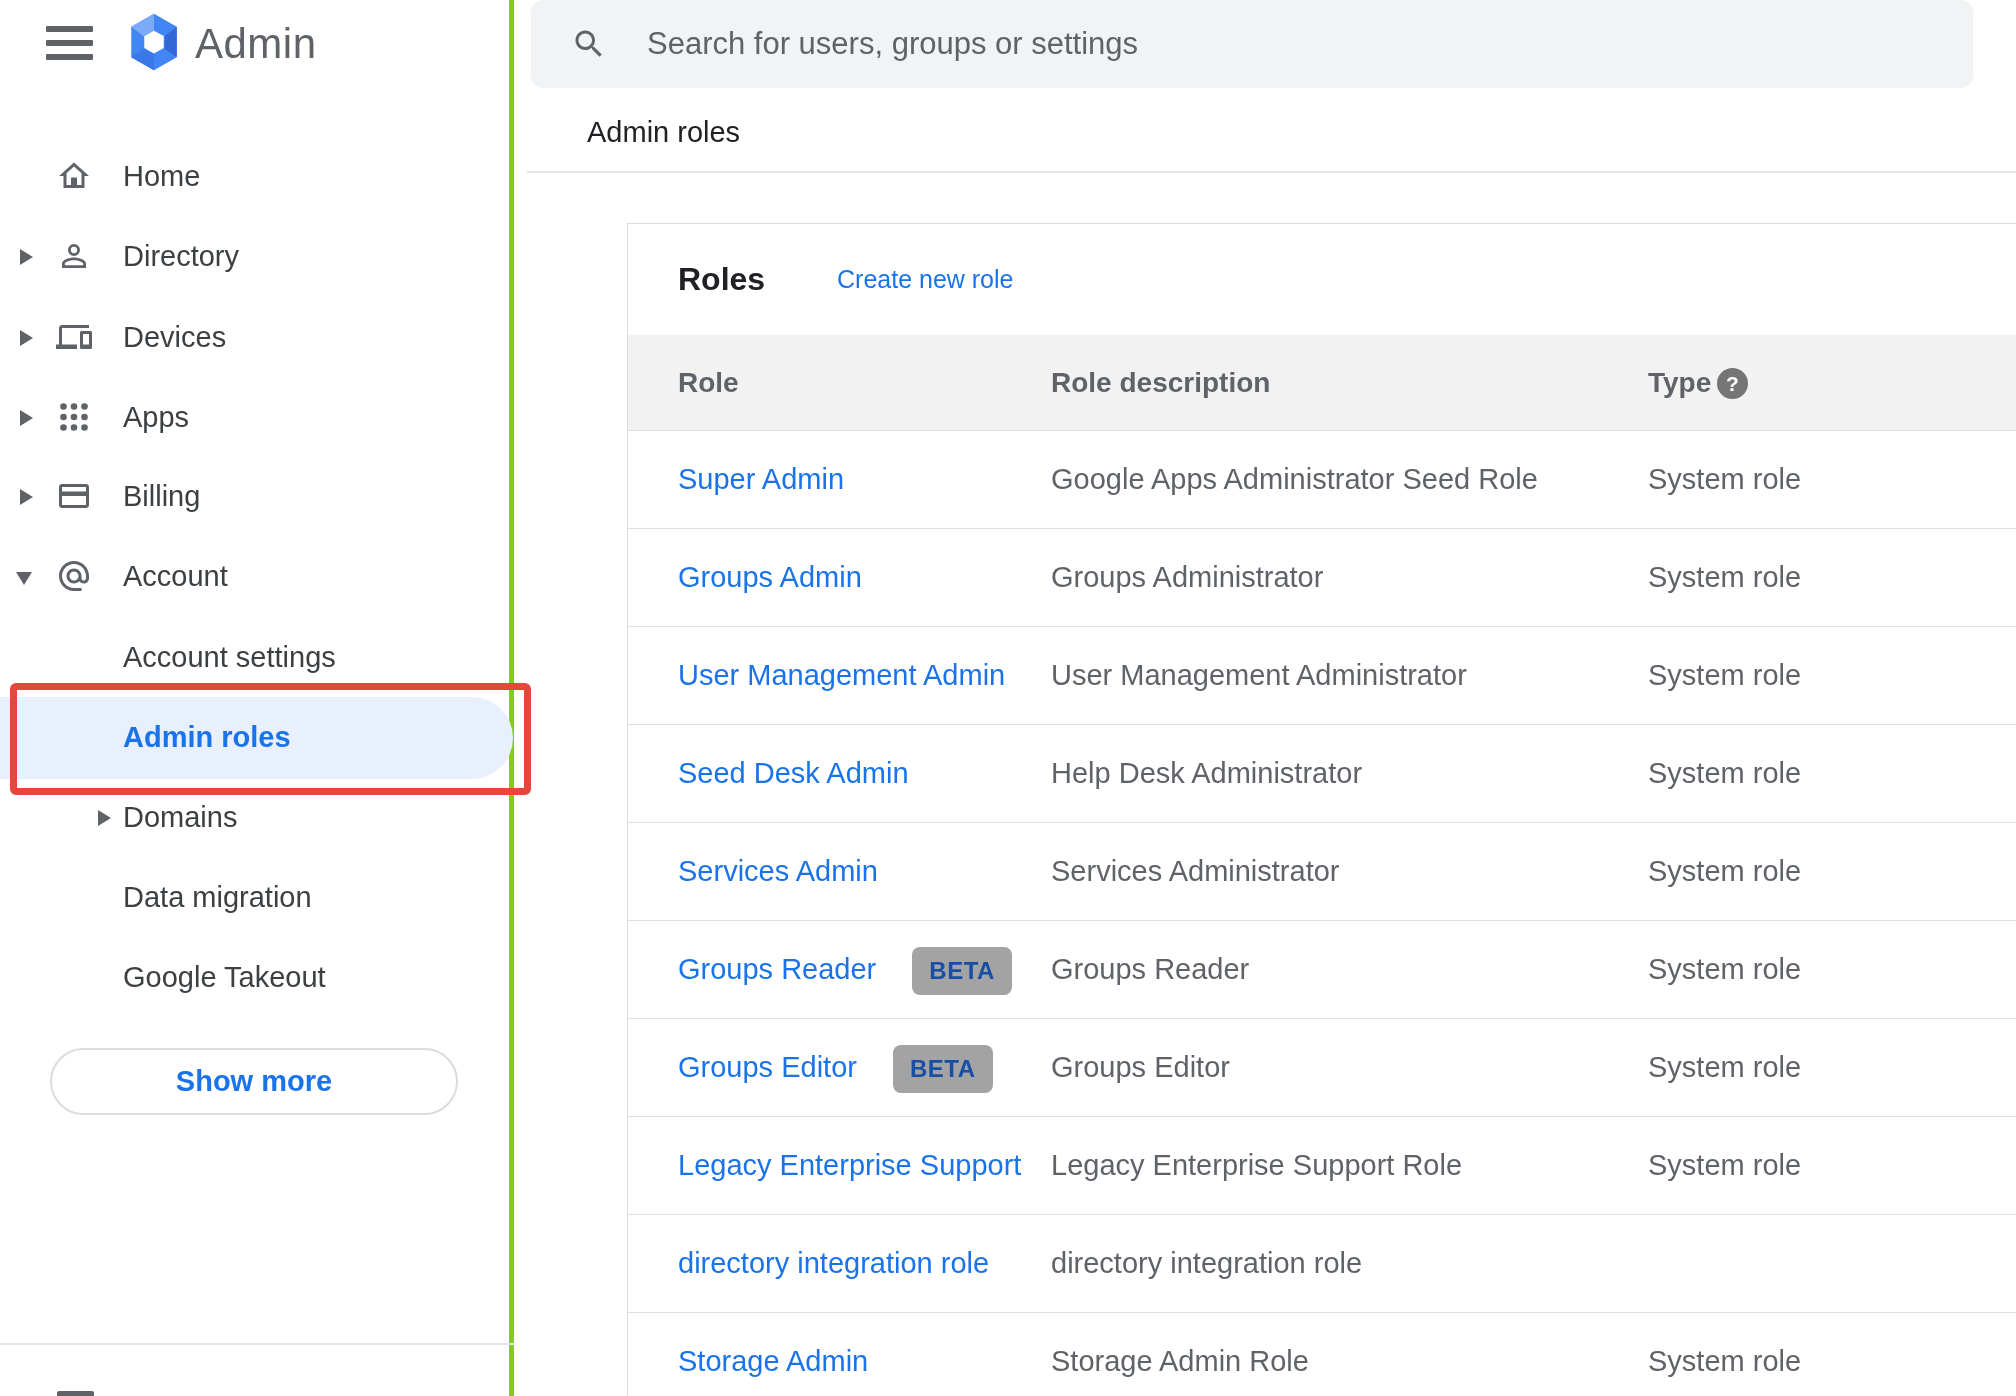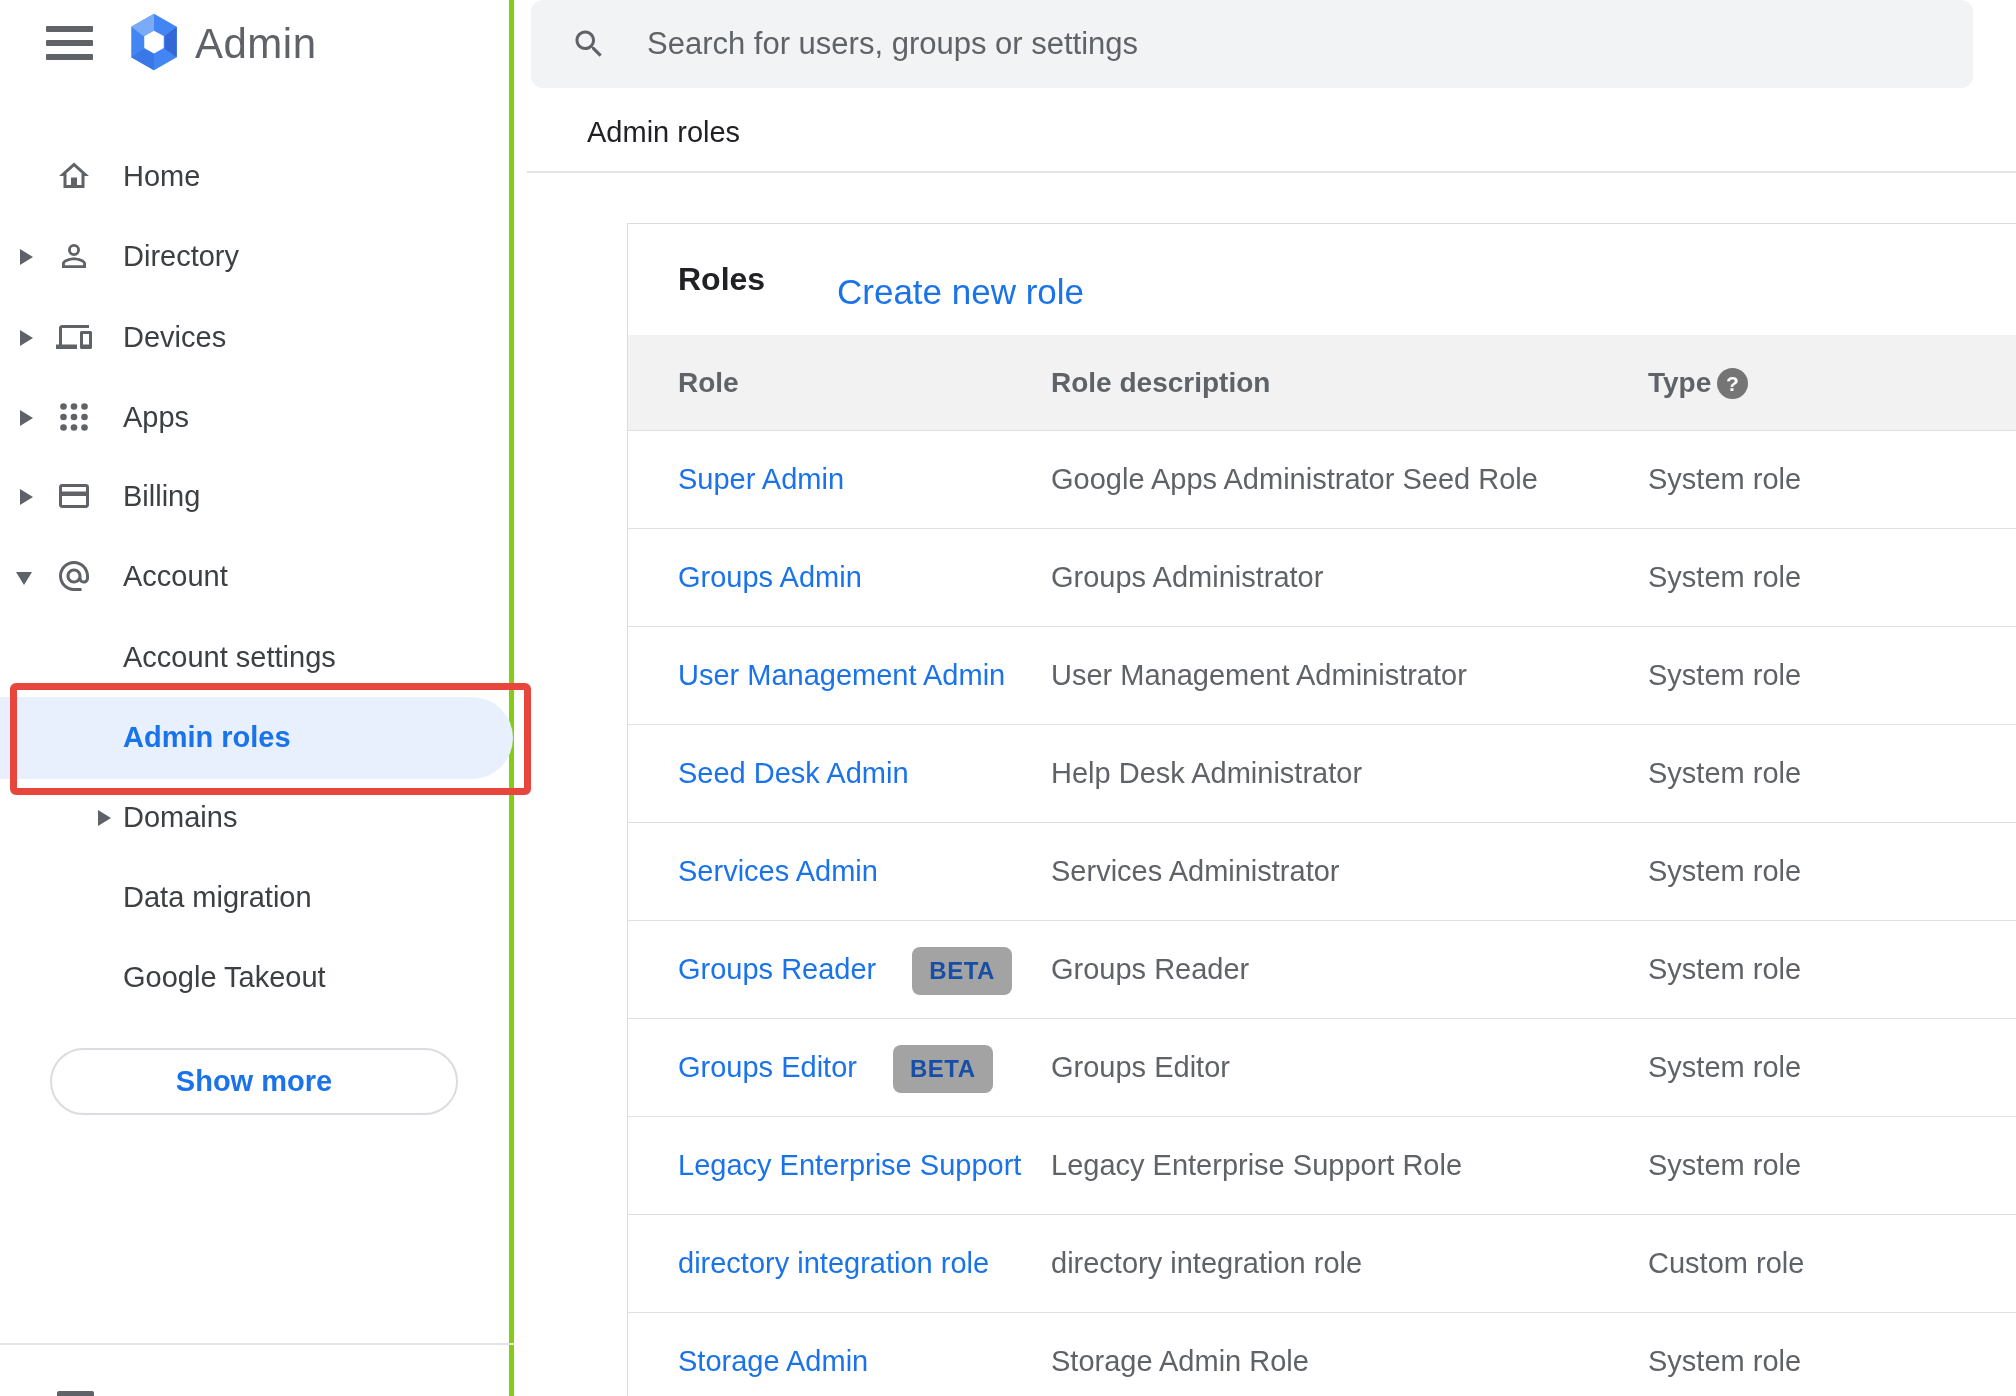--- a/index.html
+++ b/index.html
@@ -42,22 +42,22 @@
                font-size:29px; color:#1a73e8; font-weight:bold; cursor:pointer; }
   #sidebar-bottom-divider { left:0; top:1343px; width:514px; height:2px; background:#e4e4e4; }
   #partial-bottom-icon { left:57px; top:1391px; width:37px; height:5px; background:#5f6368; border-radius:2px 2px 0 0; }
 
   
   #roles-card { left:627px; top:223px; width:1391px; bottom:-6px; background:#fff;
                 border:1px solid #dadce0; border-right:none; }
   #card-header { position:absolute; left:0; top:0; width:100%; height:111px; }
   #card-title { position:absolute; left:50px; top:0; height:111px; line-height:111px;
                 font-size:32px; color:#202124; font-weight:bold; }
-  #create-role-link { position:absolute; left:209px; top:12px; height:111px; line-height:111px;
-                font-size:35px; color:#1a73e8; cursor:pointer; }
+  #create-role-link { position:absolute; left:209px; top:0; height:111px; line-height:111px;
+                font-size:25px; color:#1a73e8; cursor:pointer; }
   #thead { position:absolute; left:0; top:111px; width:100%; height:96px; background:#f2f2f2;
            border-bottom:1px solid #e0e0e0; }
   .hcell { position:absolute; top:0; height:96px; line-height:96px; font-size:28px;
            color:#5f6368; font-weight:bold; }
   #rows { position:absolute; left:0; top:207px; width:100%; }
   .trow { position:relative; width:100%; height:98px; border-bottom:1px solid #e0e0e0; }
   .cell { position:absolute; top:0; height:97px; line-height:97px; font-size:29px; white-space:nowrap; }
   .c-role { left:50px; }
   .c-desc { left:423px; color:#5f6368; }
   .c-type { left:1020px; color:#5f6368; }
@@ -251,21 +251,20 @@
 
     <div class="trow">
       <span class="cell c-role"><a class="role-link">Legacy Enterprise Support</a></span>
       <span class="cell c-desc">Legacy Enterprise Support Role</span>
       <span class="cell c-type">System role</span>
     </div>
 
     <div class="trow">
       <span class="cell c-role"><a class="role-link">directory integration role</a></span>
       <span class="cell c-desc">directory integration role</span>
-      <span class="cell c-type">Custom role</span>
     </div>
 
     <div class="trow">
       <span class="cell c-role"><a class="role-link">Storage Admin</a></span>
       <span class="cell c-desc">Storage Admin Role</span>
       <span class="cell c-type">System role</span>
     </div>
 
   </div>
 </div>

